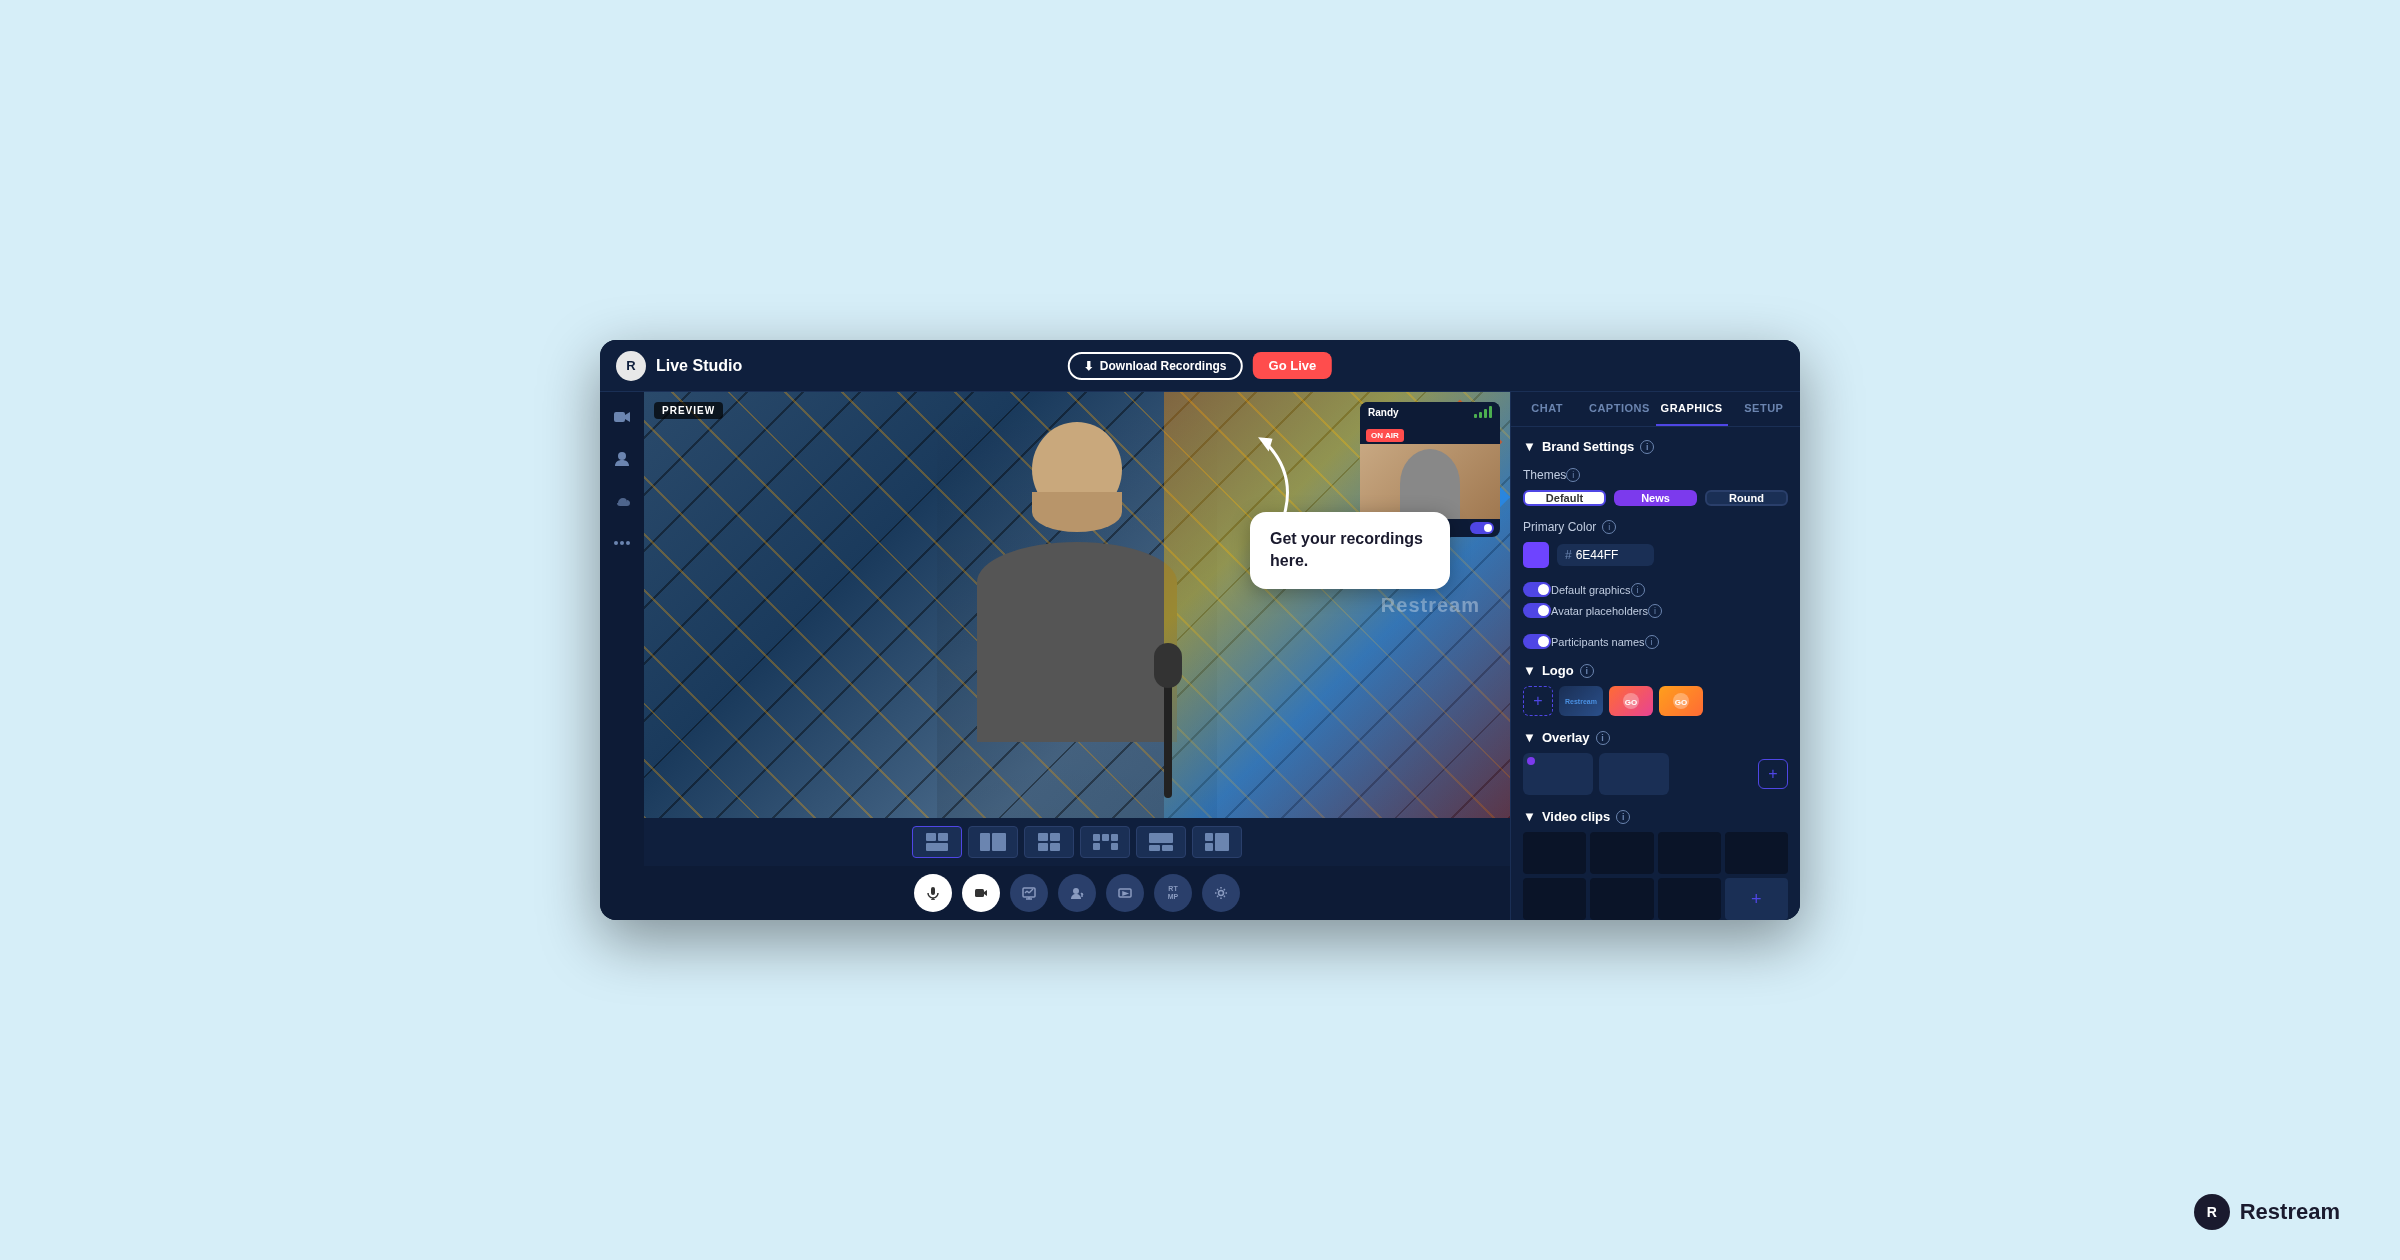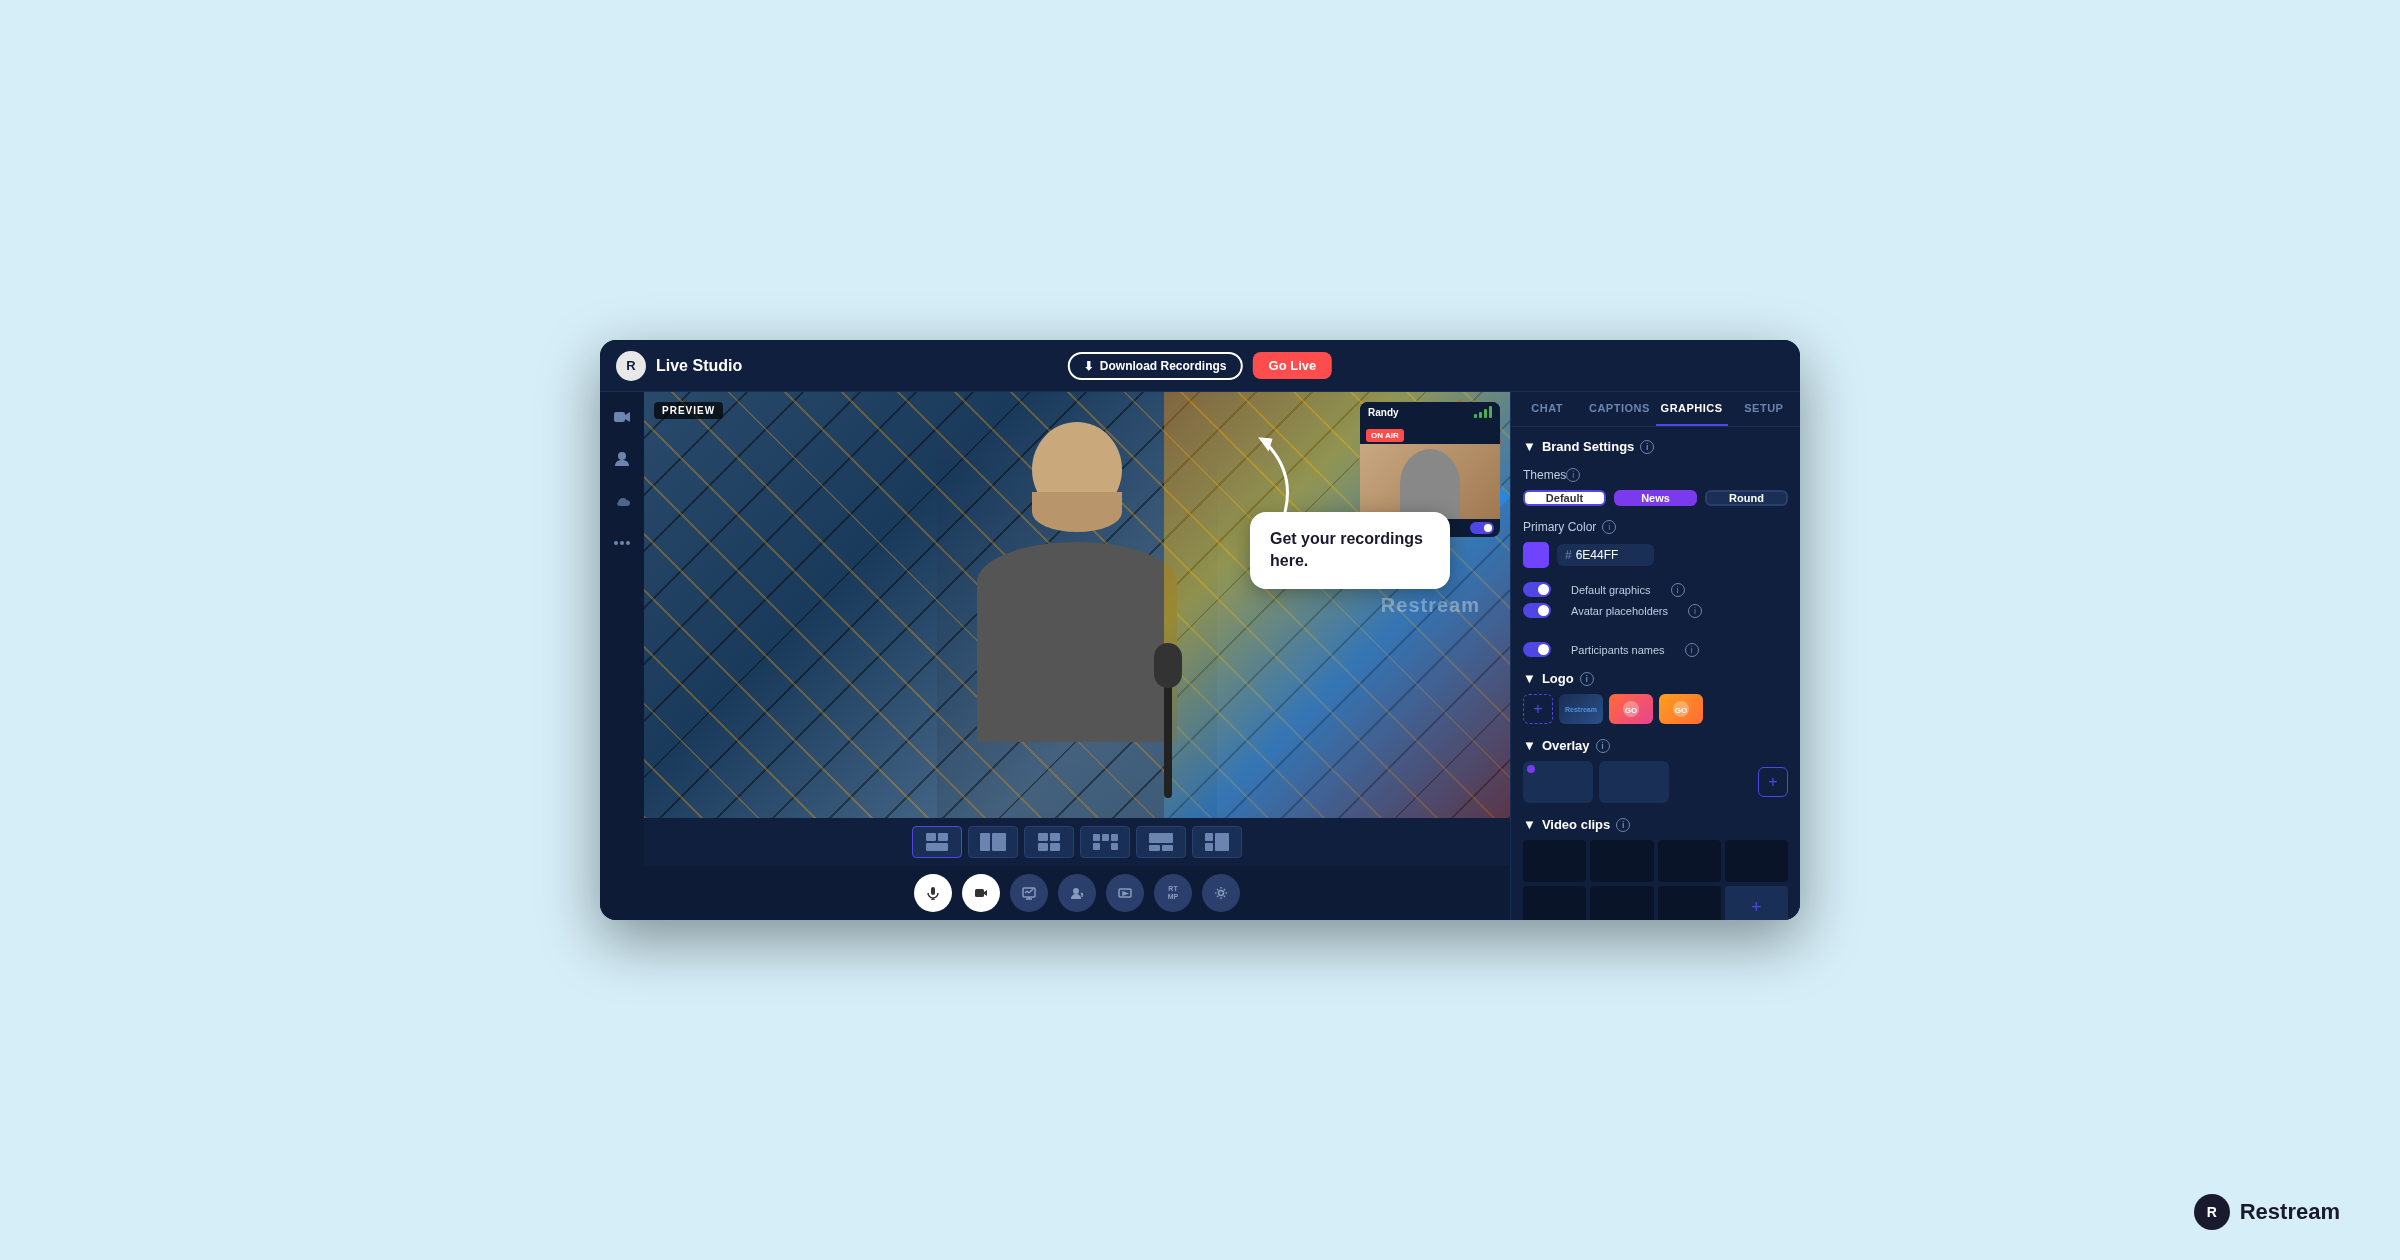--- a/index.html
+++ b/index.html
@@ -433,21 +433,21 @@
       font-size: 12px;
       background: transparent;
       border: none;
       outline: none;
       width: 70px;
     }
     
     .toggle-row {
       display: flex;
       align-items: center;
-      gap: 20px;
+      gap: 0;
     }
     .toggle {
       width: 28px;
       height: 15px;
       background: #4f46e5;
       border-radius: 8px;
       position: relative;
       cursor: pointer;
       flex-shrink: 0;
     }
@@ -865,21 +865,21 @@
             <div class="toggle-row">
               <div class="toggle"></div>
               <span class="toggle-label">Default graphics</span>
               <div class="info-icon">i</div>
             </div>
             <div class="toggle-row" style="margin-top:6px;">
               <div class="toggle"></div>
               <span class="toggle-label">Avatar placeholders</span>
               <div class="info-icon">i</div>
             </div>
-            <div class="toggle-row" style="margin-top:24px;">
+            <div class="toggle-row" style="margin-top:16px;">
               <div class="toggle"></div>
               <span class="toggle-label">Participants names</span>
               <div class="info-icon">i</div>
             </div>
           </div>
 
           <div>
             <div class="section-header" style="margin-bottom:8px;">
               <span>▼</span>
               <span>Logo</span>

